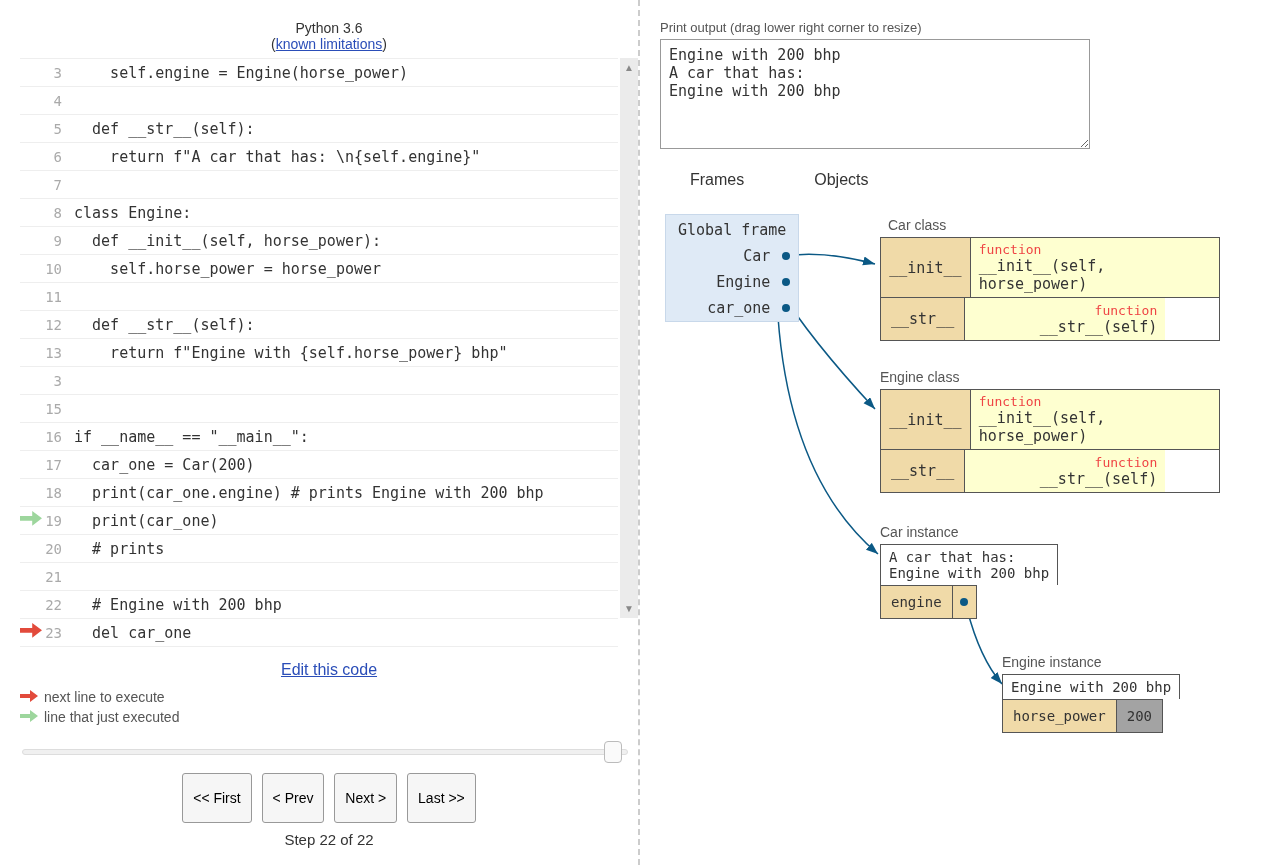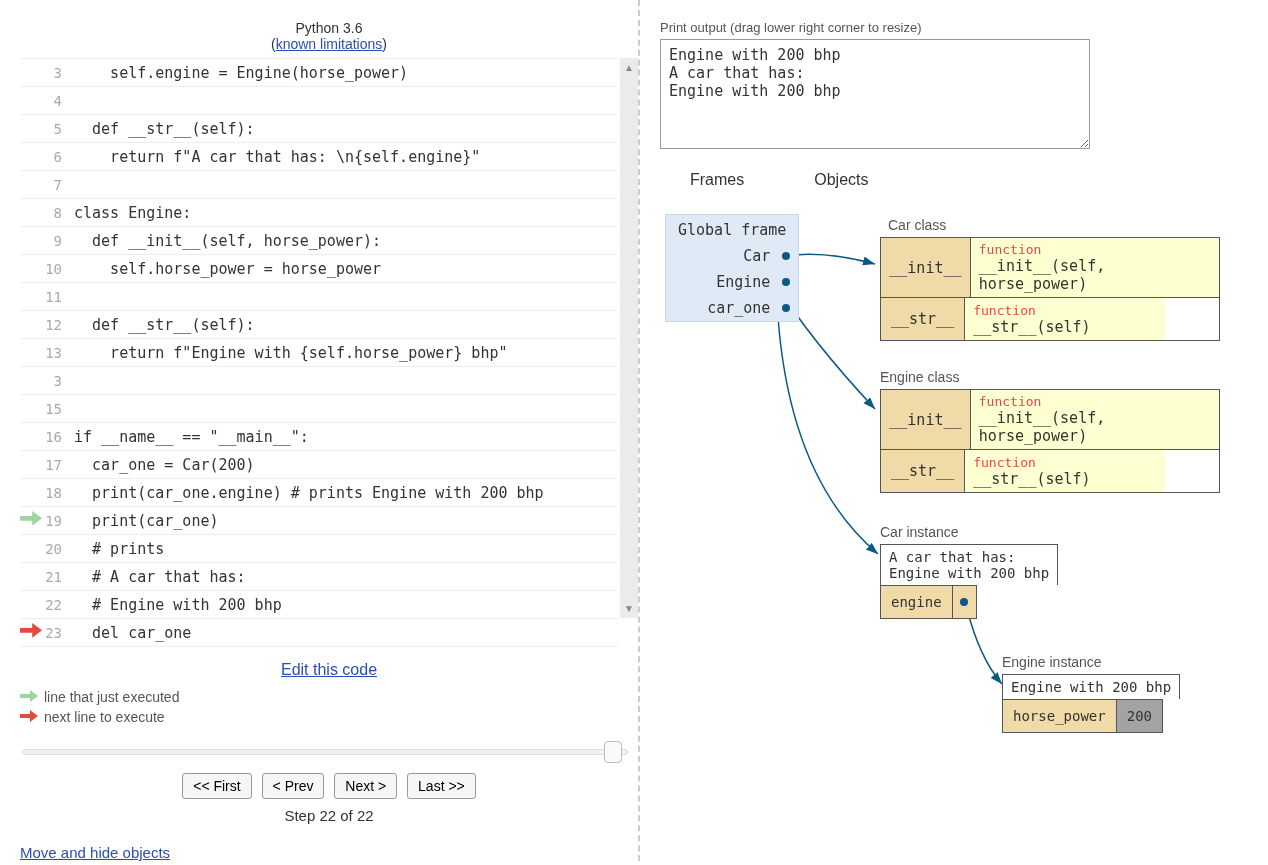--- a/index.html
+++ b/index.html
@@ -26,38 +26,38 @@
 .code-cell { white-space: pre; color: #333; padding-left: 2px; }
 .edit-link { text-align: center; margin-top: 14px; font-size:16px;}
 .edit-link a { color: #2a4db8; text-decoration: underline; }
 .legend { margin-top: 10px; font-size: 14px; color: #555; }
 .legend-row { display:flex; align-items:center; gap:6px; margin-bottom:4px;}
 .legend-row svg{width:18px;height:12px;}
 .slider-wrap { margin-top: 14px; width: 610px; position:relative; height:24px;}
 .slider-track { position:absolute; top:10px; left:2px; right:2px; height:6px; background:#f0f0f0; border:1px solid #ddd; border-radius:4px;}
 .slider-thumb { position:absolute; top:2px; right:8px; width:18px; height:22px; background:#fafafa; border:1px solid #bbb; border-radius:4px;}
 .nav-buttons { text-align:center; margin-top:10px;}
-.nav-buttons button { font-family: Arial; font-size:14px; padding:4px 10px; margin:0 3px; background:#f6f6f6; border:1px solid #999; border-radius:3px; cursor:pointer;}
+.nav-buttons button { font-family: Arial; font-size:14px; padding:16px 10px; margin:0 3px; background:#f6f6f6; border:1px solid #999; border-radius:3px; cursor:pointer;}
 .step-label { text-align:center; margin-top:8px; font-size:15px;}
 .move-hide { margin-top:20px; }
 .move-hide a { color:#2a4db8; text-decoration:underline; font-size:15px;}
 .print-label { font-size:13px; color:#555; margin-bottom:4px;}
 .print-box { width:430px; height:110px; border:1px solid #999; padding:6px 8px; font-family: Consolas, monospace; font-size:15px; white-space:pre; resize:both; overflow:auto;}
 .frames-objects { display:flex; gap:70px; margin:22px 0 10px 30px; font-size:16px; color:#333;}
 .vis-area { position:relative; width:560px; height:560px;}
 .vis-area svg.arrows { position:absolute; top:0; left:0; width:560px; height:560px; pointer-events:none;}
 .global-frame { position:absolute; top:15px; left:5px; background:#dfeaf6; border:1px solid #c8d8ea; padding:0; font-family: Consolas, monospace; font-size:15px;}
 .gf-title { padding:6px 12px 4px 12px; color:#333; font-family: Consolas, monospace;}
 .gf-row { display:flex; align-items:center; justify-content:flex-end; padding:4px 8px 4px 16px; gap:8px;}
 .gf-var { color:#333;}
 .gf-ptr { width:8px; height:8px; background:#0b5985; border-radius:50%; margin-left:4px;}
 .obj-label { position:absolute; font-size:14px; color:#555;}
 .obj-box { position:absolute; border:1px solid #555; font-family: Consolas, monospace; font-size:15px;}
 .obj-box .method-row { display:flex; border-bottom:1px solid #555;}
-.obj-box .method-row:last-child{border-bottom:none;}
+.obj-box .method-row:last-child{border-bottom:none;text-align:right;}
 .method-name { background:#f0daa8; border-right:1px solid #555; padding:12px 10px; display:flex; align-items:center; min-width:74px; justify-content:center;}
 .method-desc { background:#feffd0; padding:4px 8px; display:flex; flex-direction:column; justify-content:center; min-width:200px;}
 .method-desc .small { font-size:13px; color:#ef4444;}
 .inst-header { background:#fff; border:1px solid #555; border-bottom:none; padding:4px 8px; font-family: Consolas, monospace; font-size:14px; white-space:pre;}
 .inst-vars { display:flex;}
 .inst-vars .varname { background:#f0daa8; border:1px solid #555; padding:8px 10px; font-family:Consolas,monospace;}
 .inst-vars .ptrcell { background:#f0daa8; border:1px solid #555; border-left:none; width:24px; display:flex; align-items:center; justify-content:center;}
 .inst-vars .ptrcell .dot{width:8px;height:8px;background:#0b5985;border-radius:50%;}
 .eng-inst { position:absolute; }
 .eng-header { background:#fff; border:1px solid #555; border-bottom:none; padding:4px 8px; font-family:Consolas,monospace; font-size:14px;}
@@ -165,21 +165,20 @@
             <div class="code-cell">  print(car_one)</div>
           </div>
           <div class="code-row">
             <div class="arrow-cell"></div>
             <div class="ln">20</div>
             <div class="code-cell">  # prints</div>
           </div>
           <div class="code-row">
             <div class="arrow-cell"></div>
             <div class="ln">21</div>
-            <div class="code-cell">  # A car that has:</div>
           </div>
           <div class="code-row">
             <div class="arrow-cell"></div>
             <div class="ln">22</div>
             <div class="code-cell">  # Engine with 200 bhp</div>
           </div>
           <div class="code-row">
             <div class="arrow-cell"><svg viewBox="0 0 18 12">
                 <path d="M0 4 L10 4 L10 0 L18 6 L10 12 L10 8 L0 8 Z" fill="#e24a3b"></path>
               </svg></div>
@@ -191,29 +190,29 @@
         <span class="tri">▲</span>
         <span class="tri">▼</span>
       </div>
     </div>
 
     <div class="edit-link"><a href="#">Edit this code</a></div>
 
     <div class="legend">
       <div class="legend-row">
         <span><svg viewBox="0 0 18 12">
+              <path d="M0 4 L10 4 L10 0 L18 6 L10 12 L10 8 L0 8 Z" fill="#e24a3b"></path>
+            </svg></span>
+        <span>next line to execute</span>
+      </div>
+      <div class="legend-row">
+        <span><svg viewBox="0 0 18 12">
               <path d="M0 4 L10 4 L10 0 L18 6 L10 12 L10 8 L0 8 Z" fill="#9dd69d"></path>
             </svg></span>
         <span>line that just executed</span>
-      </div>
-      <div class="legend-row">
-        <span><svg viewBox="0 0 18 12">
-              <path d="M0 4 L10 4 L10 0 L18 6 L10 12 L10 8 L0 8 Z" fill="#e24a3b"></path>
-            </svg></span>
-        <span>next line to execute</span>
       </div>
     </div>
 
     <div class="slider-wrap">
       <div class="slider-track"></div>
       <div class="slider-thumb"></div>
     </div>
 
     <div class="nav-buttons">
       <button>&lt;&lt; First</button>

